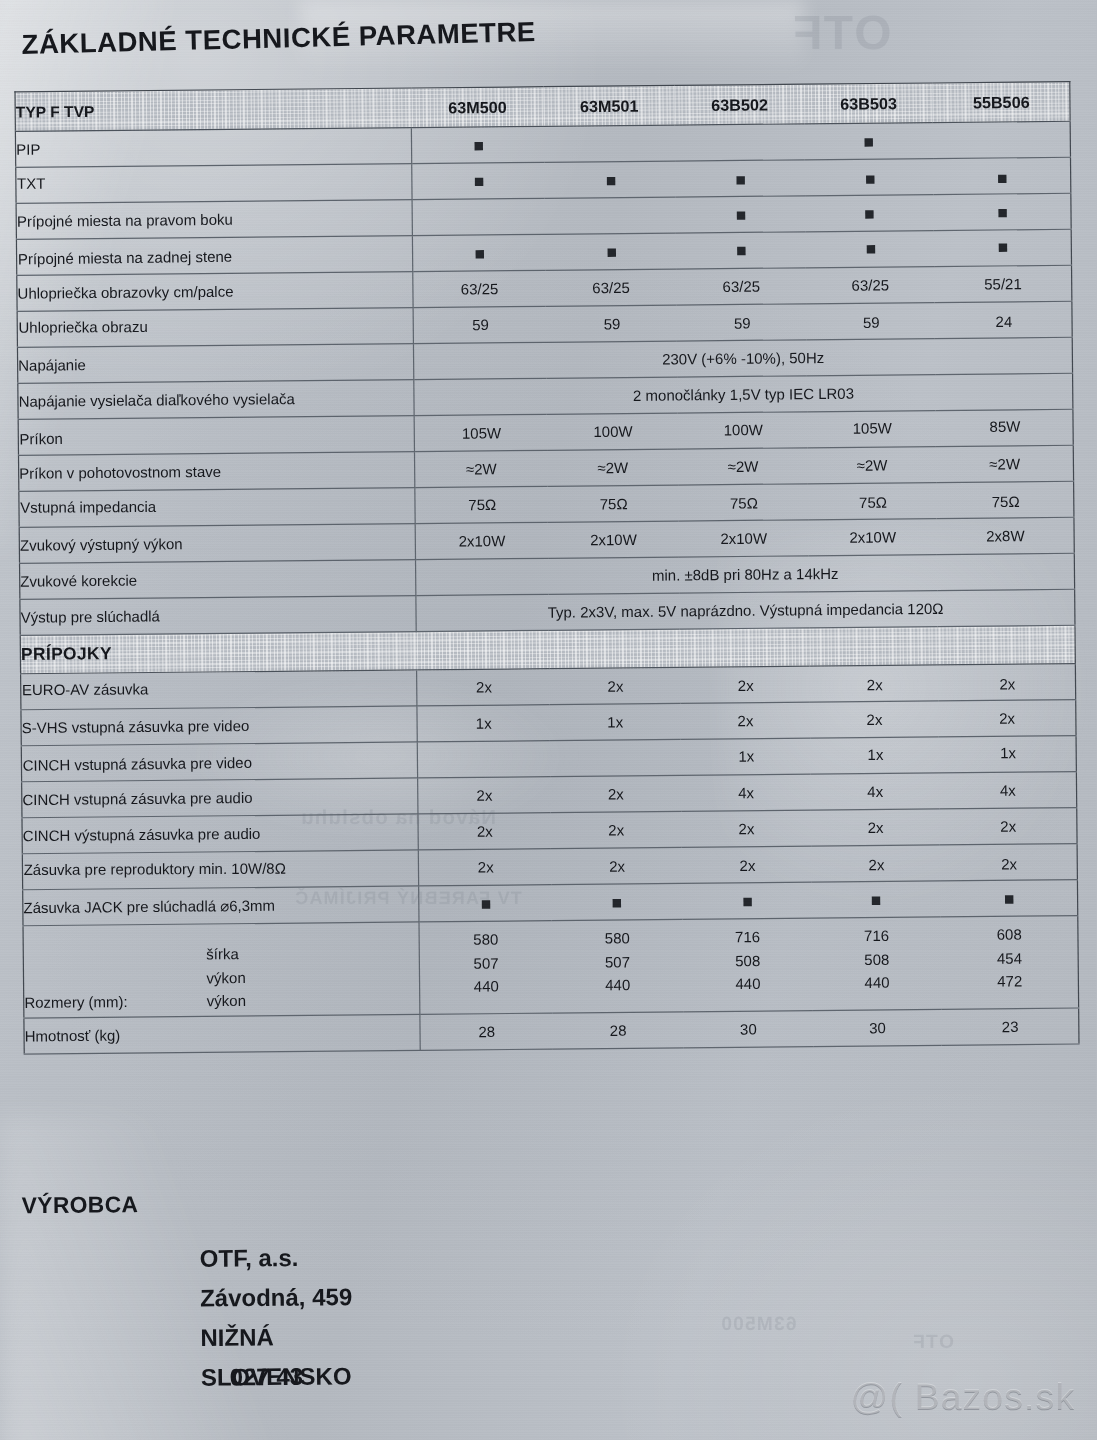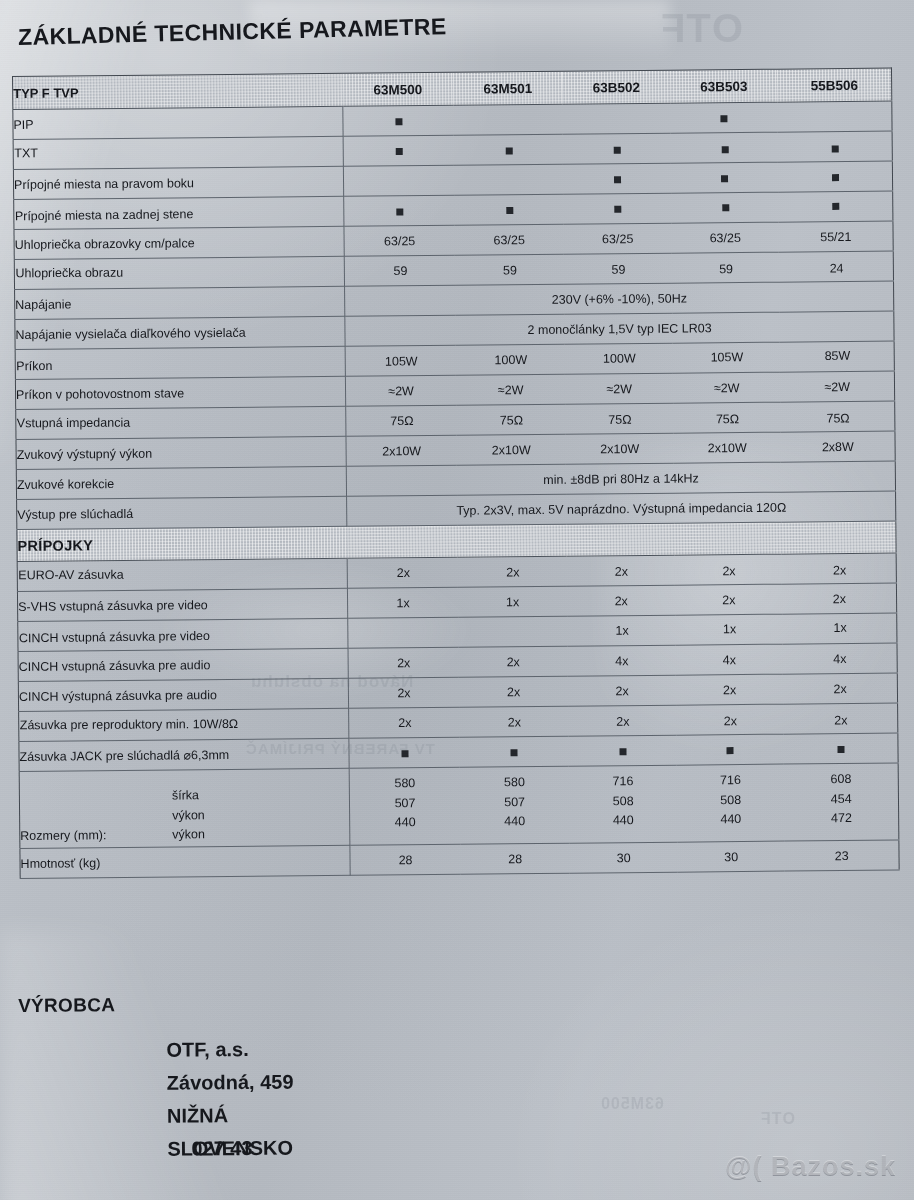--- a/index.html
+++ b/index.html
@@ -115,21 +115,21 @@
   #footer{position:absolute;left:18px;top:995px;width:500px;
           transform:rotate(-0.5deg);transform-origin:left top;}
   #footer .vyrobca{font-size:19px;font-weight:bold;letter-spacing:.3px;}
   #footer .addr{margin-top:18px;position:relative;}
   #footer .addr div{font-size:20px;font-weight:bold;line-height:33px;margin-left:148px;}
   #footer .zip{position:absolute;left:24px;top:99px;font-size:19px;font-weight:bold;}
 
   
   #wm{
     position:absolute;right:18px;bottom:18px;
-    font-size:27px;font-weight:bold;letter-spacing:1px;
+    font-size:31px;font-weight:normal;letter-spacing:1px;
     color:rgba(255,255,255,.30);
     text-shadow:0 1px 0 rgba(90,96,104,.45);
     white-space:nowrap;
   }
   
   #grain{position:absolute;inset:0;pointer-events:none;opacity:.22;
     background-image:
       repeating-linear-gradient(0deg, rgba(0,0,0,.05) 0 1px, rgba(255,255,255,.05) 1px 2px);}
 </style>
 </head>

